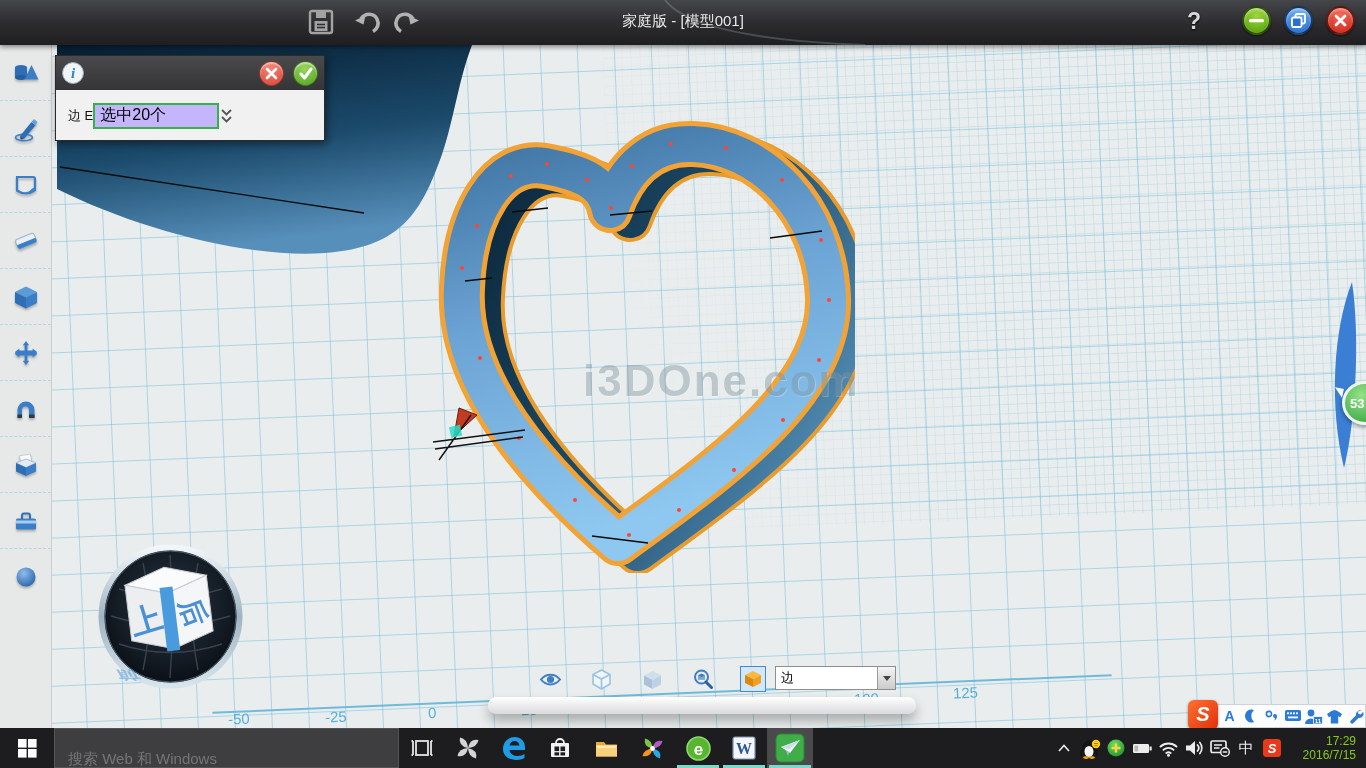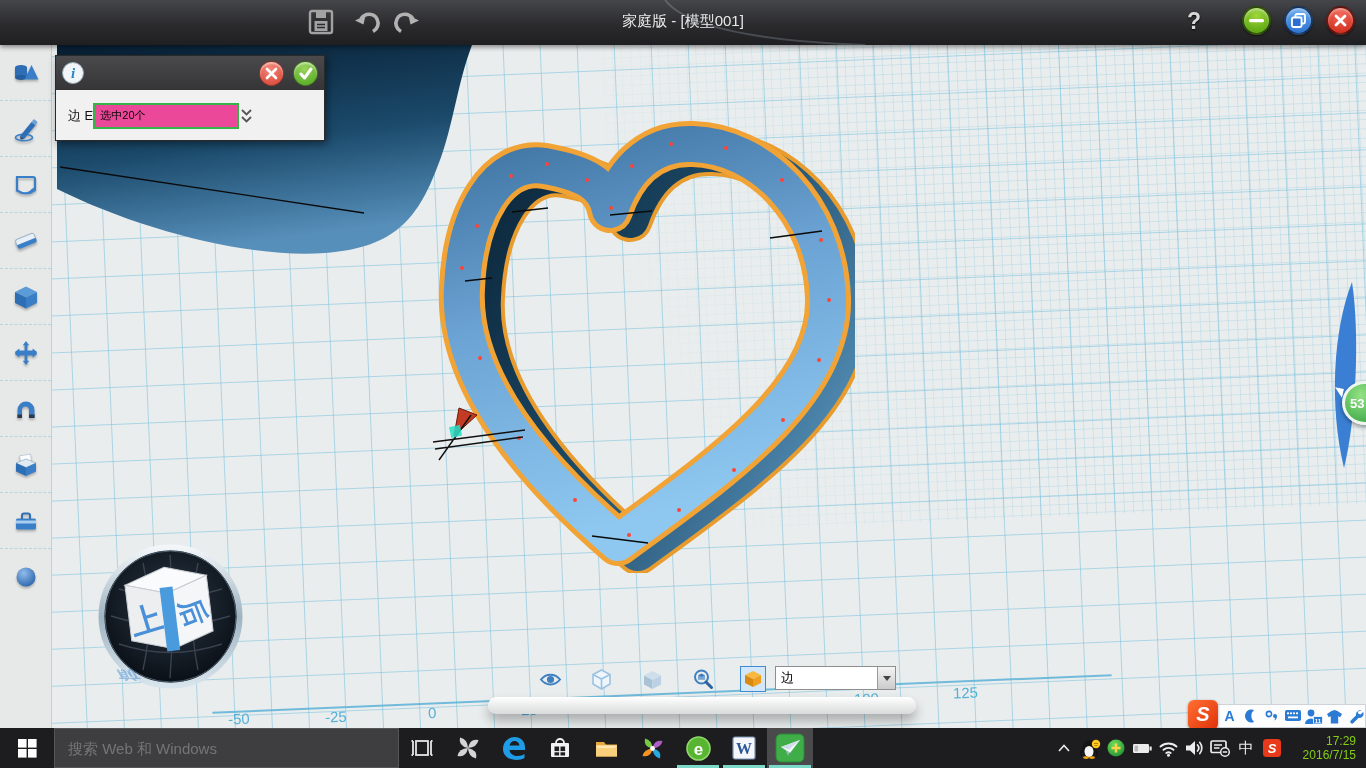--- a/index.html
+++ b/index.html
@@ -80,33 +80,33 @@
 .dlg-head{height:34px;background:linear-gradient(#4a4a4c,#353537);display:flex;align-items:center;padding:0 6px}
 .dlg-info{width:22px;height:22px;border-radius:50%;background:#f2f5f7;border:1px solid #93aab8;color:#2387cc;
  font-family:"Liberation Serif",serif;font-weight:bold;font-style:italic;font-size:15px;text-align:center;line-height:20px}
 .dlg-sp{flex:1}
 .dlg-btn{width:25px;height:25px;border-radius:50%;margin-left:9px;cursor:pointer;display:flex;align-items:center;justify-content:center;
  border:1px solid rgba(0,0,0,.4);box-shadow:inset 0 2px 2px rgba(255,255,255,.55)}
 .dlg-x{background:radial-gradient(circle at 45% 30%,#f4877a,#d5402e)}
 .dlg-ok{background:radial-gradient(circle at 45% 30%,#9ad45d,#4ba31c)}
 .dlg-body{display:flex;align-items:center;padding:0 12px;height:51px;}
 .dlg-label{font-size:13px;color:#111;white-space:nowrap}
-.dlg-input{width:146px;height:26px;border:2px solid #35b34a;background:#ec4899;font-size:11px;padding:0 5px;outline:none;font-family:"Liberation Sans",sans-serif}
+.dlg-input{width:126px;height:26px;border:2px solid #35b34a;background:#c4b5fd;font-size:16px;padding:0 5px;outline:none;font-family:"Liberation Sans",sans-serif}
 
 
 .imebar{position:absolute;left:1203px;top:704px;width:163px;height:24px;background:#fdfdfd;border:1px solid #cdd3d8;border-radius:3px 0 0 3px;z-index:45;display:flex;align-items:center;gap:2px;padding-left:16px}
 .ime-logo{position:absolute;left:1188px;top:700px;width:30px;height:30px;border-radius:6px;z-index:46;cursor:pointer;
  background:linear-gradient(135deg,#ff7033,#e03008);box-shadow:0 1px 3px rgba(0,0,0,.4);
  color:#fff;font-weight:bold;font-style:italic;font-size:20px;text-align:center;line-height:28px}
 .ime-item{width:20px;height:22px;display:flex;align-items:center;justify-content:center;cursor:pointer;color:#2b7bd4;font-weight:bold;font-size:14px}
 
 
 .taskbar{position:absolute;left:0;bottom:0;width:100%;height:40px;background:#1d1d1f;z-index:50;display:flex;align-items:center}
 .tb-start{width:54px;height:40px;display:flex;align-items:center;justify-content:center;cursor:pointer}
-.tb-search{width:345px;height:40px;background:#3e3e40;border:1px solid #565658;display:flex;align-items:center;cursor:text}
+.tb-search{width:345px;height:40px;background:#3e3e40;border:1px solid #565658;display:flex;align-items:flex-end;cursor:text}
 .tb-search input{background:transparent;border:none;outline:none;color:#c0c0c0;font-size:15px;padding-left:13px;width:100%;font-family:"Liberation Sans",sans-serif}
 .tb-task{width:46px;height:40px;display:flex;align-items:center;justify-content:center;cursor:pointer}
 .tb-app{width:46px;height:40px;display:flex;align-items:center;justify-content:center;cursor:pointer;position:relative}
 .tb-app.running::after{content:"";position:absolute;left:2px;right:2px;bottom:0;height:3px;background:#7cd9c8}
 .tb-app.active{background:#4a4a4c}
 .tray{position:absolute;right:0;top:0;height:40px;display:flex;align-items:center;gap:3px;padding-right:4px}
 .tray-ico{width:23px;height:40px;display:flex;align-items:center;justify-content:center;cursor:pointer;color:#ececec}
 .tray-clock{color:#84cc16;font-size:12px;text-align:right;line-height:14px;margin-left:16px;cursor:pointer;padding-right:6px}
 </style>
 </head>
@@ -195,20 +195,21 @@
         <circle cx="55" cy="240" r="2"></circle>
     </g>
 
     <g>
       <polygon points="34,290 52,297 29,318" fill="#c23b22" stroke="#6e1708" stroke-width="1"></polygon>
       <path d="M8,324 L100,312 M10,331 L98,319 M46,297 L14,342" stroke="#111" stroke-width="1.4" fill="none"></path>
       <rect x="25" y="308" width="11" height="11" fill="#26ddc5" opacity="0.85" transform="rotate(-12 30 313)"></rect>
     </g>
   </svg>
 
+  <div class="watermark">i3DOne.com</div>
 
   <div class="ground-bar"></div>
 
   <div class="viewcube">
     <svg width="147" height="147" viewBox="0 0 147 147">
       <defs>
         <radialGradient id="vcBg" cx="0.5" cy="0.42" r="0.65">
           <stop offset="0" stop-color="#2b3946"></stop>
             <stop offset="1" stop-color="#05090f"></stop>
         </radialGradient>

